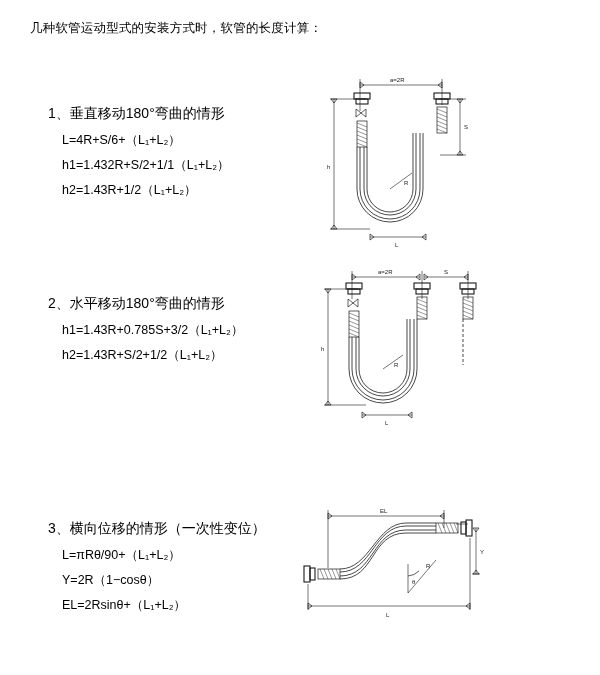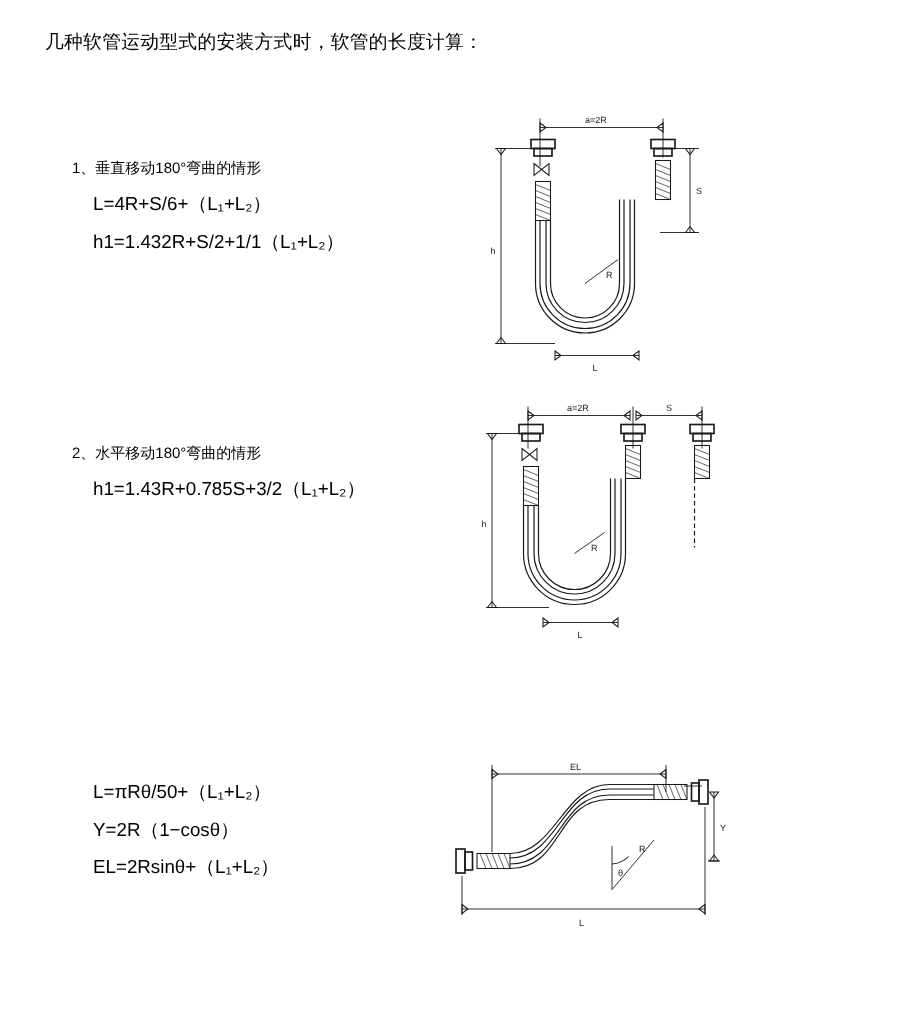--- a/index.html
+++ b/index.html
@@ -37,21 +37,21 @@
   .sec2 { top: 295px; }
   .sec3 { top: 520px; }
 
   .text-col {
     position: absolute;
     left: 48px;
     top: 0;
     width: 260px;
   }
   .sec-title {
-    font-size: 10px;
+    font-size: 14px;
     white-space: nowrap;
     margin-bottom: 9px;
   }
   .formula {
     font-size: 12.5px;
     white-space: nowrap;
     margin-left: 14px;
     margin-bottom: 8px;
   }
   .fig {
@@ -76,20 +76,21 @@
 
 <div class="page">
 
   <div class="heading">几种软管运动型式的安装方式时，软管的长度计算：</div>
 
   <div class="section sec1">
     <div class="text-col">
       <div class="sec-title">1、垂直移动180°弯曲的情形</div>
       <div class="formula">L=4R+S/6+（L₁+L₂）</div>
       <div class="formula">h1=1.432R+S/2+1/1（L₁+L₂）</div>
+      <div class="formula">h2=1.43R+1/2（L₁+L₂）</div>
     </div>
 
     <div class="fig fig1">
       <svg width="180" height="190" viewBox="0 0 180 190">
 
         <line class="dim" x1="60" y1="16" x2="142" y2="16"></line>
         <path class="ln thin" d="M60 13 L64 16 L60 19 Z" fill="#1a1a1a"></path>
         <path class="ln thin" d="M142 13 L138 16 L142 19 Z" fill="#1a1a1a"></path>
         <text class="tiny" x="90" y="13">a=2R</text>
         <line class="dim" x1="60" y1="10" x2="60" y2="42"></line>
@@ -149,20 +150,21 @@
         <path class="ln thin" d="M126 165 L122 168 L126 171 Z" fill="#1a1a1a"></path>
         <text class="tiny" x="95" y="178">L</text>
       </svg>
     </div>
   </div>
 
   <div class="section sec2">
     <div class="text-col">
       <div class="sec-title">2、水平移动180°弯曲的情形</div>
       <div class="formula">h1=1.43R+0.785S+3/2（L₁+L₂）</div>
+      <div class="formula">h2=1.43R+S/2+1/2（L₁+L₂）</div>
     </div>
 
     <div class="fig fig2">
       <svg width="190" height="180" viewBox="0 0 190 180">
 
         <line class="dim" x1="52" y1="18" x2="120" y2="18"></line>
         <path class="ln thin" d="M52 15 L56 18 L52 21 Z" fill="#1a1a1a"></path>
         <path class="ln thin" d="M120 15 L116 18 L120 21 Z" fill="#1a1a1a"></path>
         <text class="tiny" x="78" y="15">a=2R</text>
 
@@ -229,21 +231,22 @@
         <line class="dim" x1="62" y1="156" x2="112" y2="156"></line>
         <path class="ln thin" d="M62 153 L66 156 L62 159 Z" fill="#1a1a1a"></path>
         <path class="ln thin" d="M112 153 L108 156 L112 159 Z" fill="#1a1a1a"></path>
         <text class="tiny" x="85" y="166">L</text>
       </svg>
     </div>
   </div>
 
   <div class="section sec3">
     <div class="text-col">
-      <div class="formula">L=πRθ/50+（L₁+L₂）</div>
+      <div class="sec-title">3、横向位移的情形（一次性变位）</div>
+      <div class="formula">L=πRθ/90+（L₁+L₂）</div>
       <div class="formula">Y=2R（1−cosθ）</div>
       <div class="formula">EL=2Rsinθ+（L₁+L₂）</div>
     </div>
 
     <div class="fig fig3">
       <svg width="200" height="140" viewBox="0 0 200 140">
 
         <line class="dim" x1="40" y1="18" x2="156" y2="18"></line>
         <path class="ln thin" d="M40 15 L44 18 L40 21 Z" fill="#1a1a1a"></path>
         <path class="ln thin" d="M156 15 L152 18 L156 21 Z" fill="#1a1a1a"></path>

